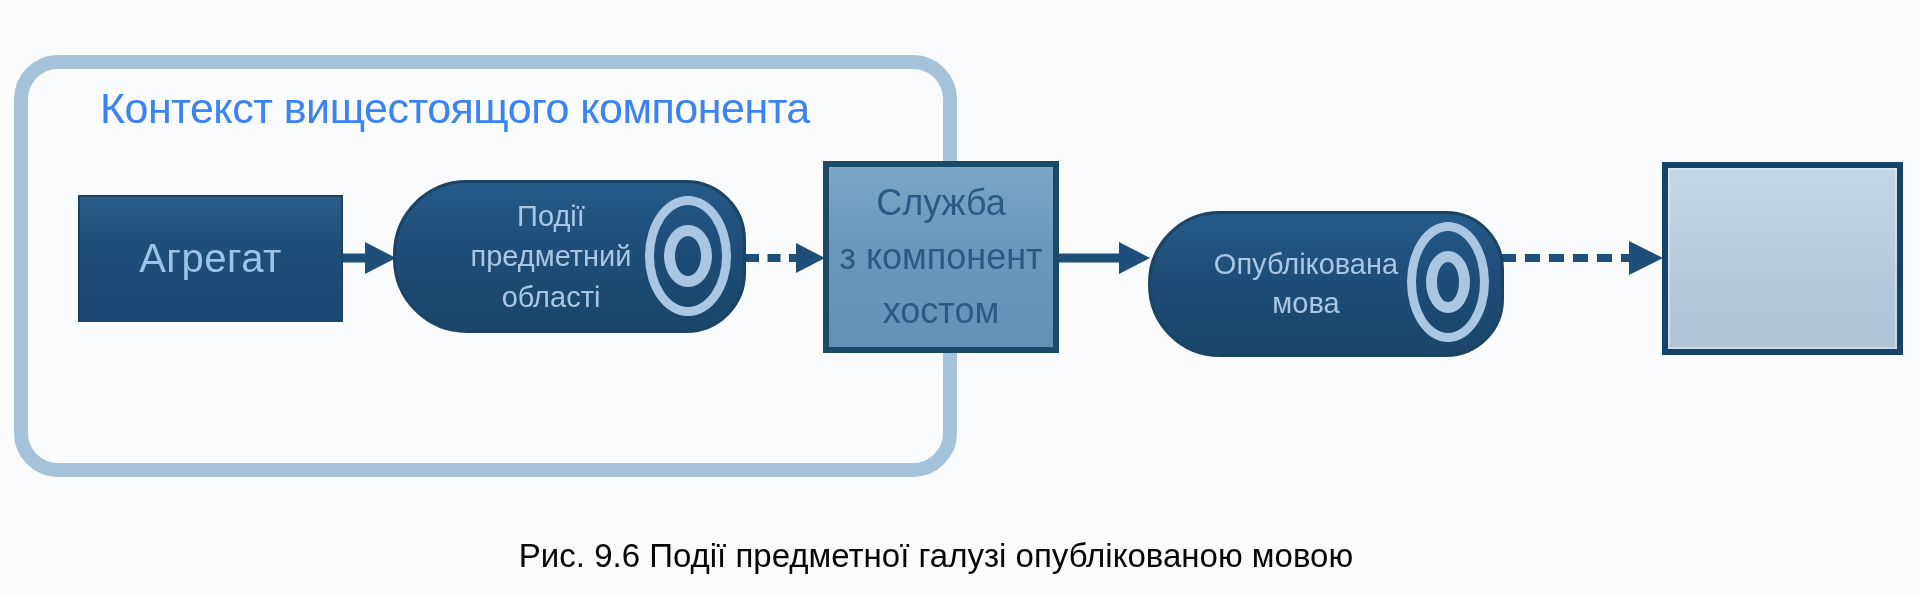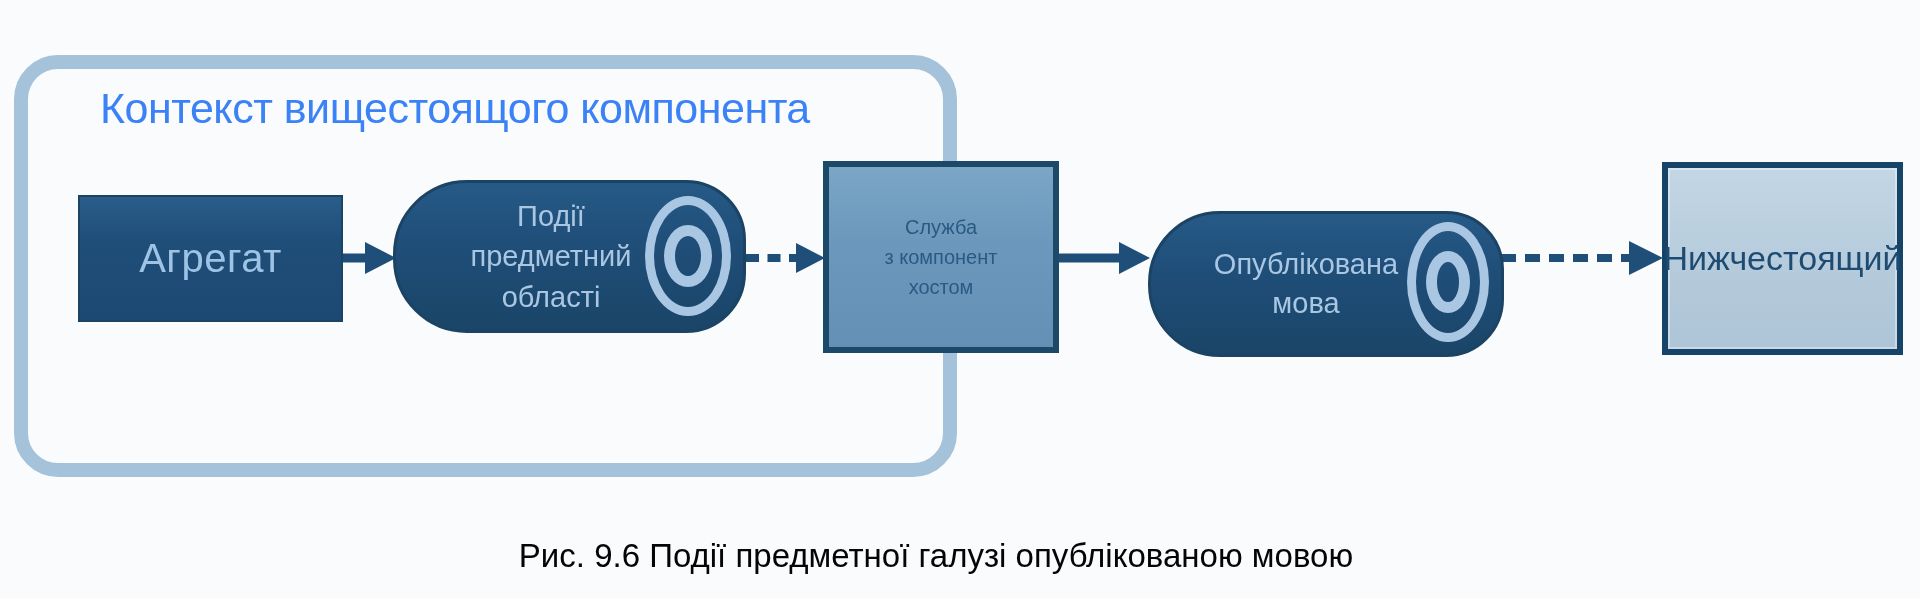--- a/index.html
+++ b/index.html
@@ -88,21 +88,21 @@
   .node-open-host {
     left: 823px; top: 161px;
     width: 236px; height: 192px;
     box-sizing: border-box;
     background: linear-gradient(180deg, #7ba6c6 0%, #6b98bc 40%, #6490b5 100%);
     border: 6px solid #1d4969;
     display: flex; flex-direction: column; align-items: center; justify-content: center;
     text-align: center;
     z-index: 4;
   }
-  .node-open-host .line { font-size: 20px; line-height: 1.5; color: #2a5a84; }
+  .node-open-host .line { font-size: 36px; line-height: 1.5; color: #2a5a84; }
 
   
   .node-downstream {
     left: 1662px; top: 162px;
     width: 241px; height: 193px;
     box-sizing: border-box;
     background: linear-gradient(180deg, #c3d6e4 0%, #b4cadb 60%, #aec5d7 100%);
     border: 6px solid #164469;
     box-shadow: inset 0 0 0 2px rgba(255,255,255,0.35);
     display: flex; flex-direction: column; align-items: center; justify-content: center;
@@ -171,16 +171,15 @@
   <div class="ring ring-outer"></div>
   <div class="ring ring-inner"></div>
 </div>
 
 <svg class="arrow" style="left:1499px; top:238px;" width="166" height="40" viewBox="0 0 166 40">
   <line x1="2" y1="20" x2="132" y2="20" stroke="#1f4e79" stroke-width="8" stroke-dasharray="15 9"></line>
   <polygon points="130,3 164,20 130,37" fill="#1f4e79"></polygon>
 </svg>
 
 <div class="abs node-downstream">
-  <span class="line">Нижчестоящий</span>
 </div>
 
 <div class="abs figure-caption">Рис. 9.6 Події предметної галузі опублікованою мовою</div>
 
 </body></html>

